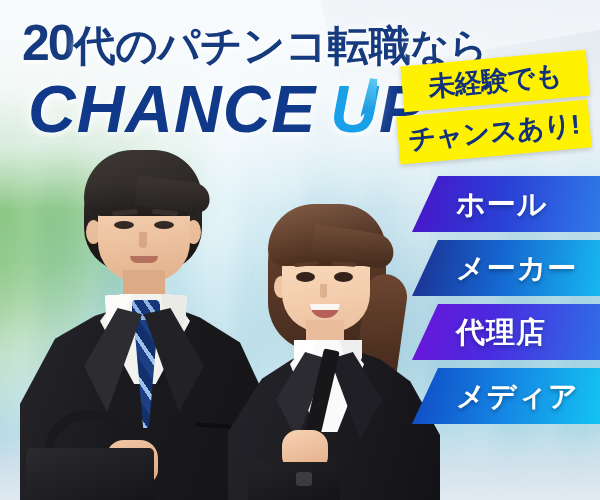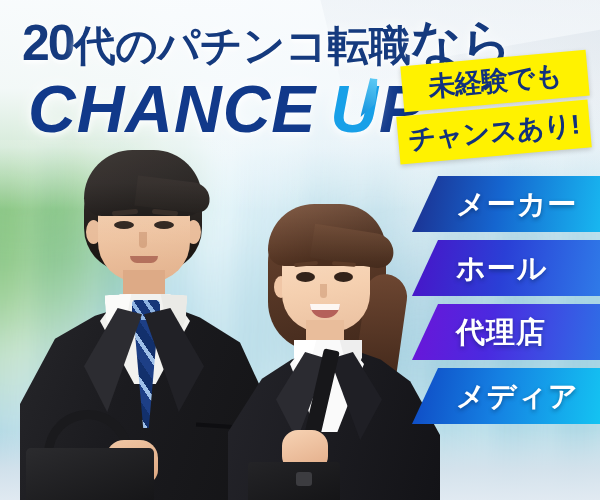--- a/index.html
+++ b/index.html
@@ -166,21 +166,21 @@
          background:linear-gradient(180deg,rgba(255,255,255,.10) 0 12%,rgba(255,255,255,0) 34%);}
 
   
   .headline{
     position:absolute;left:22px;top:18px;
     font-size:42px;line-height:1;font-weight:700;color:#153a7e;
     letter-spacing:-.5px;white-space:nowrap;
     text-shadow:0 2px 5px rgba(255,255,255,.95),0 0 14px rgba(255,255,255,.9);
   }
   .headline .num{font-size:50px;letter-spacing:-2px;}
-  .headline .tail{font-size:50px;}
+  .headline .tail{font-size:38px;}
 
   .logo{
     position:absolute;left:28px;top:76px;
     font-size:66px;line-height:1;font-weight:700;font-style:italic;
     color:#11398a;letter-spacing:1px;white-space:nowrap;
     font-family:"Liberation Sans","DejaVu Sans",sans-serif;
     text-shadow:0 2px 7px rgba(255,255,255,.9),0 0 18px rgba(255,255,255,.85);
   }
   .logo .up{margin-left:14px;}
   .logo .u-wrap{position:relative;display:inline-block;color:#18a0e8;}
@@ -314,26 +314,26 @@
   <div class="logo">
     <span>CHANCE</span><span class="up"><span class="u-wrap"><span>U</span><span class="u-swoosh"></span></span><span>P</span></span>
   </div>
 
   <div class="badge">
     <div class="badge-bar b1">未経験でも</div>
     <div class="badge-bar b2">チャンスあり!</div>
   </div>
 
   <div class="cats">
+    <div class="cat c2">
+      <span class="cat-label">ホール</span>
+    </div>
     <div class="cat c1">
       <span class="cat-label">メーカー</span>
     </div>
-    <div class="cat c2">
-      <span class="cat-label">ホール</span>
-    </div>
     <div class="cat c4">
       <span class="cat-label">代理店</span>
     </div>
     <div class="cat c5">
       <span class="cat-label">メディア</span>
     </div>
   </div>
 
 
 </div>

